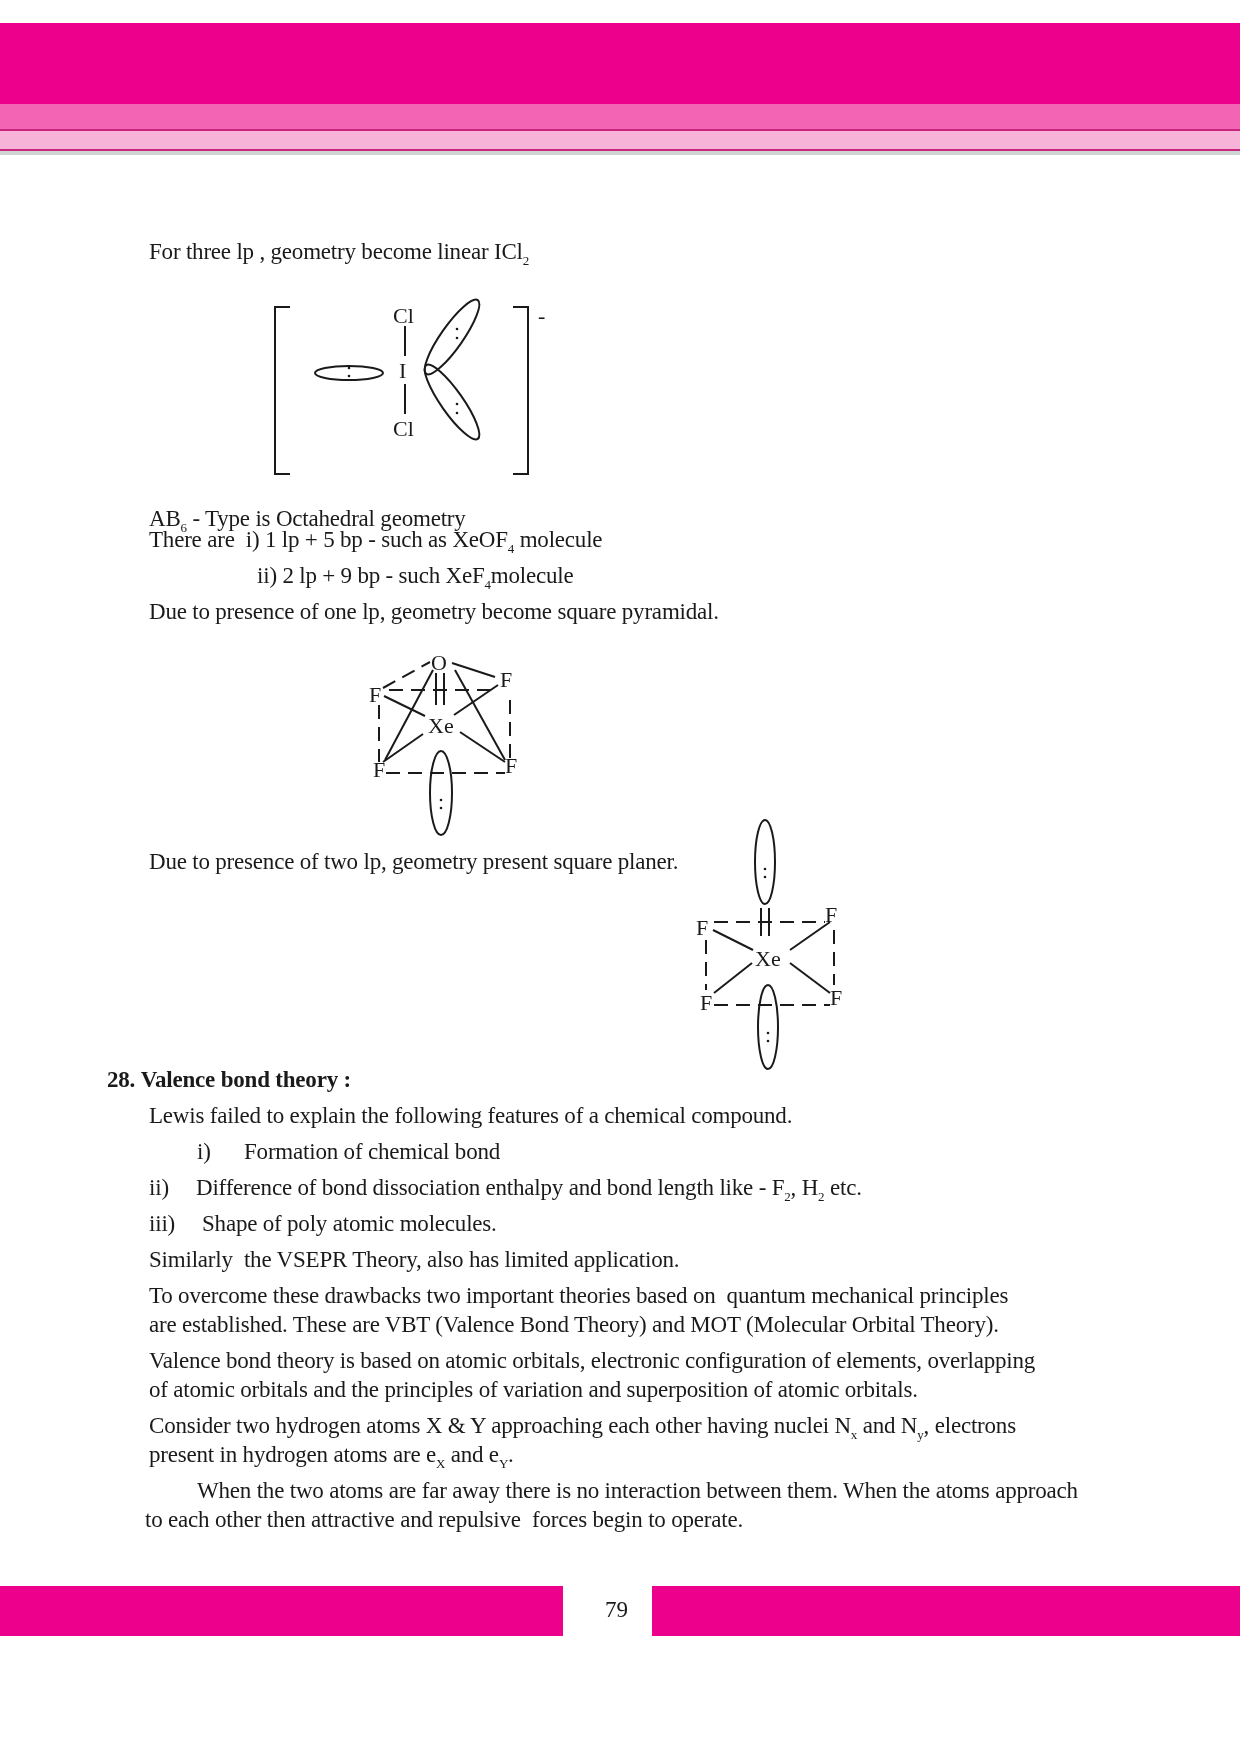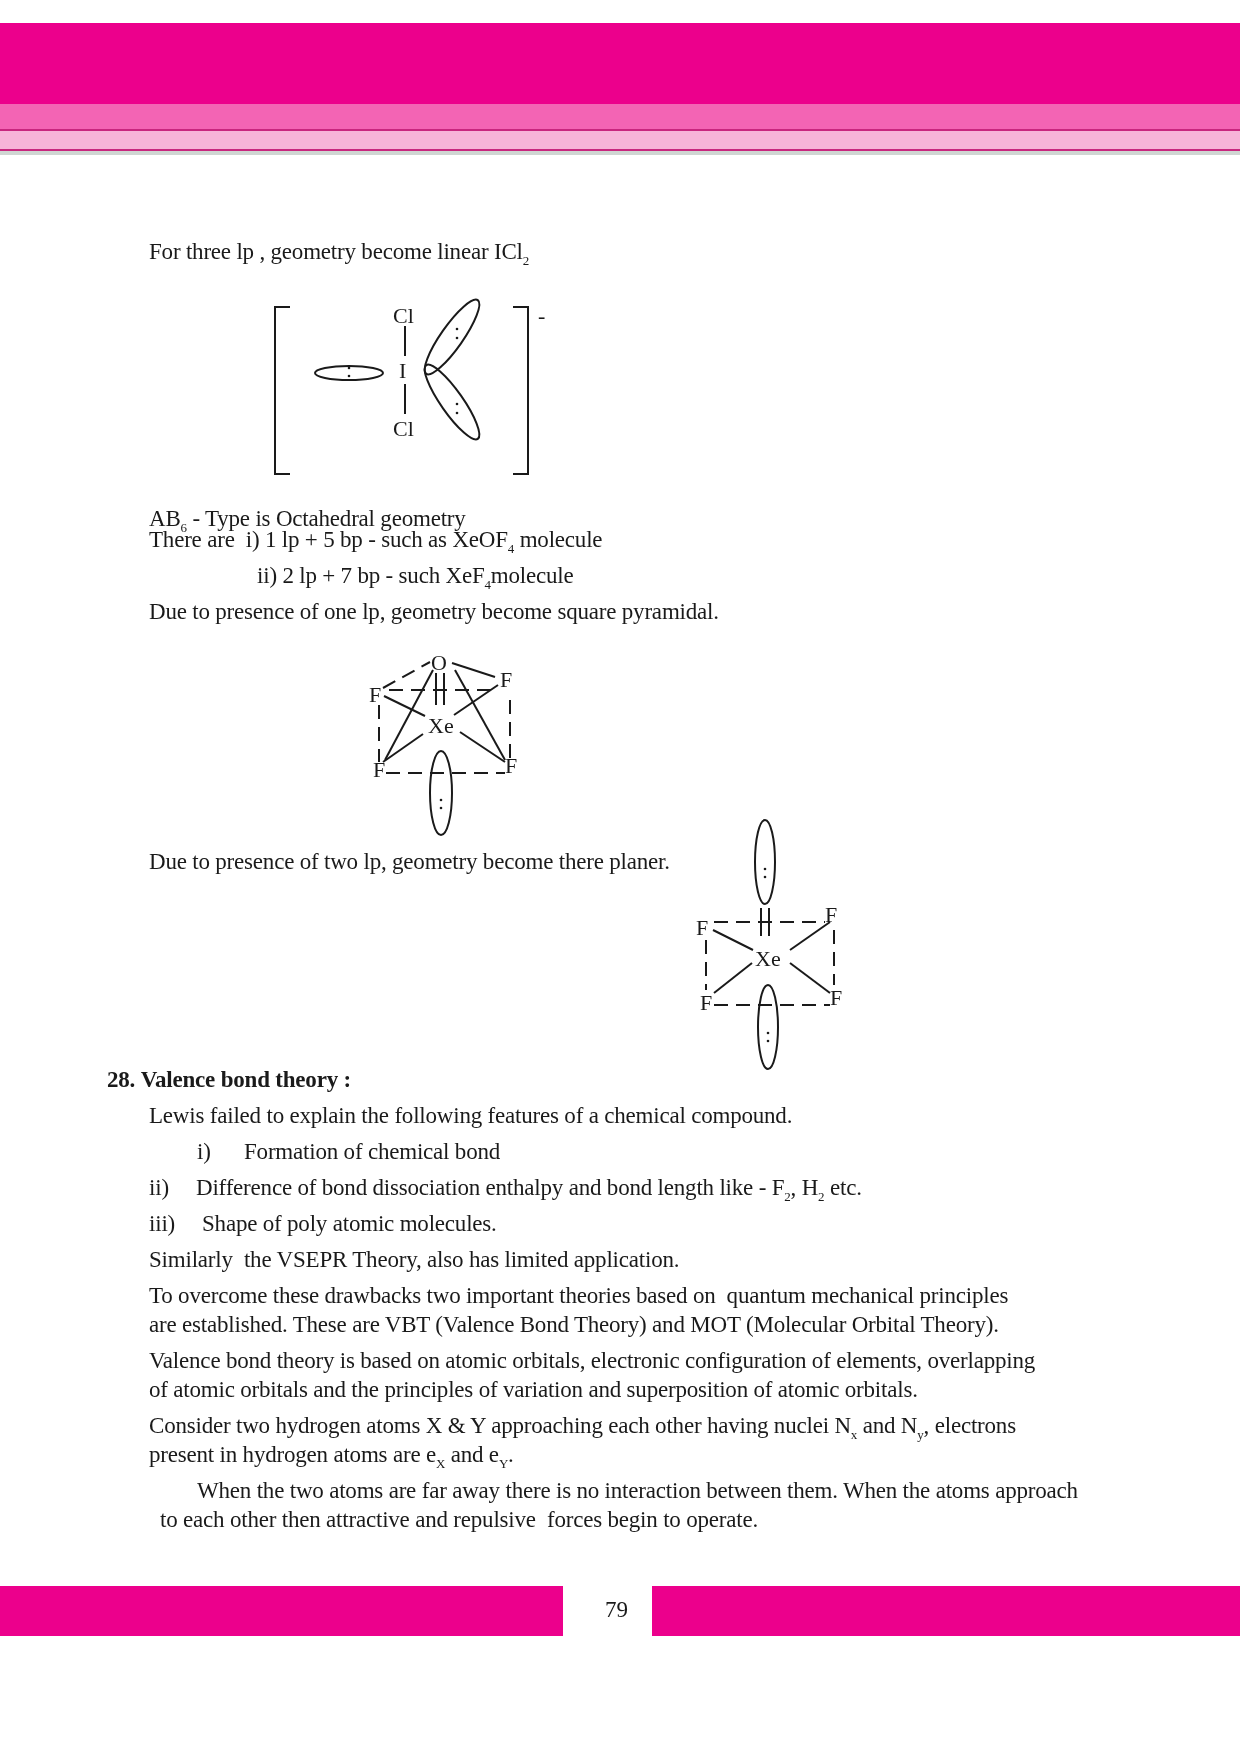--- a/index.html
+++ b/index.html
@@ -70,21 +70,21 @@
     <circle class="dot" cx="457" cy="404" r="1.3"></circle>
       <circle class="dot" cx="457" cy="413" r="1.3"></circle>
   </g>
 </svg>
 
 <div class="t" style="left:149px; top:490px;margin-top:15px;">
   <span>AB</span><sub>6</sub><span> - Type is Octahedral geometry</span>
 </div>
 <div class="t" style="left:149px; top:526px; white-space:pre;"><span>There are  i) 1 lp + 5 bp - such as XeOF</span><sub>4</sub><span> molecule</span></div>
 <div class="t" style="left:257px; top:562px;">
-  <span>ii) 2 lp + 7 bp - such XeF</span><sub>4</sub><span>molecule</span>
+  <span>ii) 2 lp + 9 bp - such XeF</span><sub>4</sub><span>molecule</span>
 </div>
 <div class="t" style="left:149px; top:598px;">Due to presence of one lp, geometry become square pyramidal.</div>
 
 <svg class="fig" style="left:0; top:0;" width="1240" height="1755">
   <text x="431" y="670">O</text>
   <text x="428" y="733">Xe</text>
   <text x="369" y="702">F</text>
   <text x="500" y="687">F</text>
   <text x="373" y="777">F</text>
   <text x="505" y="773">F</text>
@@ -108,21 +108,21 @@
     <line class="dash" x1="510" y1="700" x2="510" y2="758"></line>
     <line class="dash" x1="386" y1="773" x2="505" y2="773"></line>
   </g>
   <g>
     <ellipse class="ln" cx="441" cy="793" rx="11" ry="42"></ellipse>
     <circle class="dot" cx="441" cy="800" r="1.3"></circle>
       <circle class="dot" cx="441" cy="808" r="1.3"></circle>
   </g>
 </svg>
 
-<div class="t" style="left:149px; top:848px;">Due to presence of two lp, geometry become there planer.</div>
+<div class="t" style="left:149px; top:848px;">Due to presence of two lp, geometry present square planer.</div>
 
 <svg class="fig" style="left:0; top:0;" width="1240" height="1755">
   <g>
     <ellipse class="ln" cx="765" cy="862" rx="10" ry="42"></ellipse>
     <circle class="dot" cx="765" cy="869" r="1.3"></circle>
       <circle class="dot" cx="765" cy="877" r="1.3"></circle>
   </g>
   <text x="696" y="935">F</text>
   <text x="825" y="922">F</text>
   <text x="755" y="966">Xe</text>
@@ -175,17 +175,17 @@
 <div class="t" style="left:149px; top:1376px;">of atomic orbitals and the principles of variation and superposition of atomic orbitals.</div>
 
 <div class="t" style="left:149px; top:1412px;">
   <span>Consider two hydrogen atoms X &amp; Y approaching each other having nuclei N</span><sub>x</sub><span> and N</span><sub>y</sub><span>, electrons</span>
 </div>
 <div class="t" style="left:149px; top:1441px;">
   <span>present in hydrogen atoms are e</span><sub>X</sub><span> and e</span><sub>Y</sub><span>.</span>
 </div>
 
 <div class="t" style="left:157px; top:1477px;margin-left:40px;">When the two atoms are far away there is no interaction between them. When the atoms approach</div>
-<div class="t" style="left:160px; top:1506px; white-space:pre;">to each other then attractive and repulsive  forces begin to operate.</div>
+<div class="t" style="left:145px; top:1506px; white-space:pre;">to each other then attractive and repulsive  forces begin to operate.</div>
 
 <div class="foot fl"></div>
 <div class="foot fr"></div>
 <div class="pnum">79</div>
 
 </body></html>

